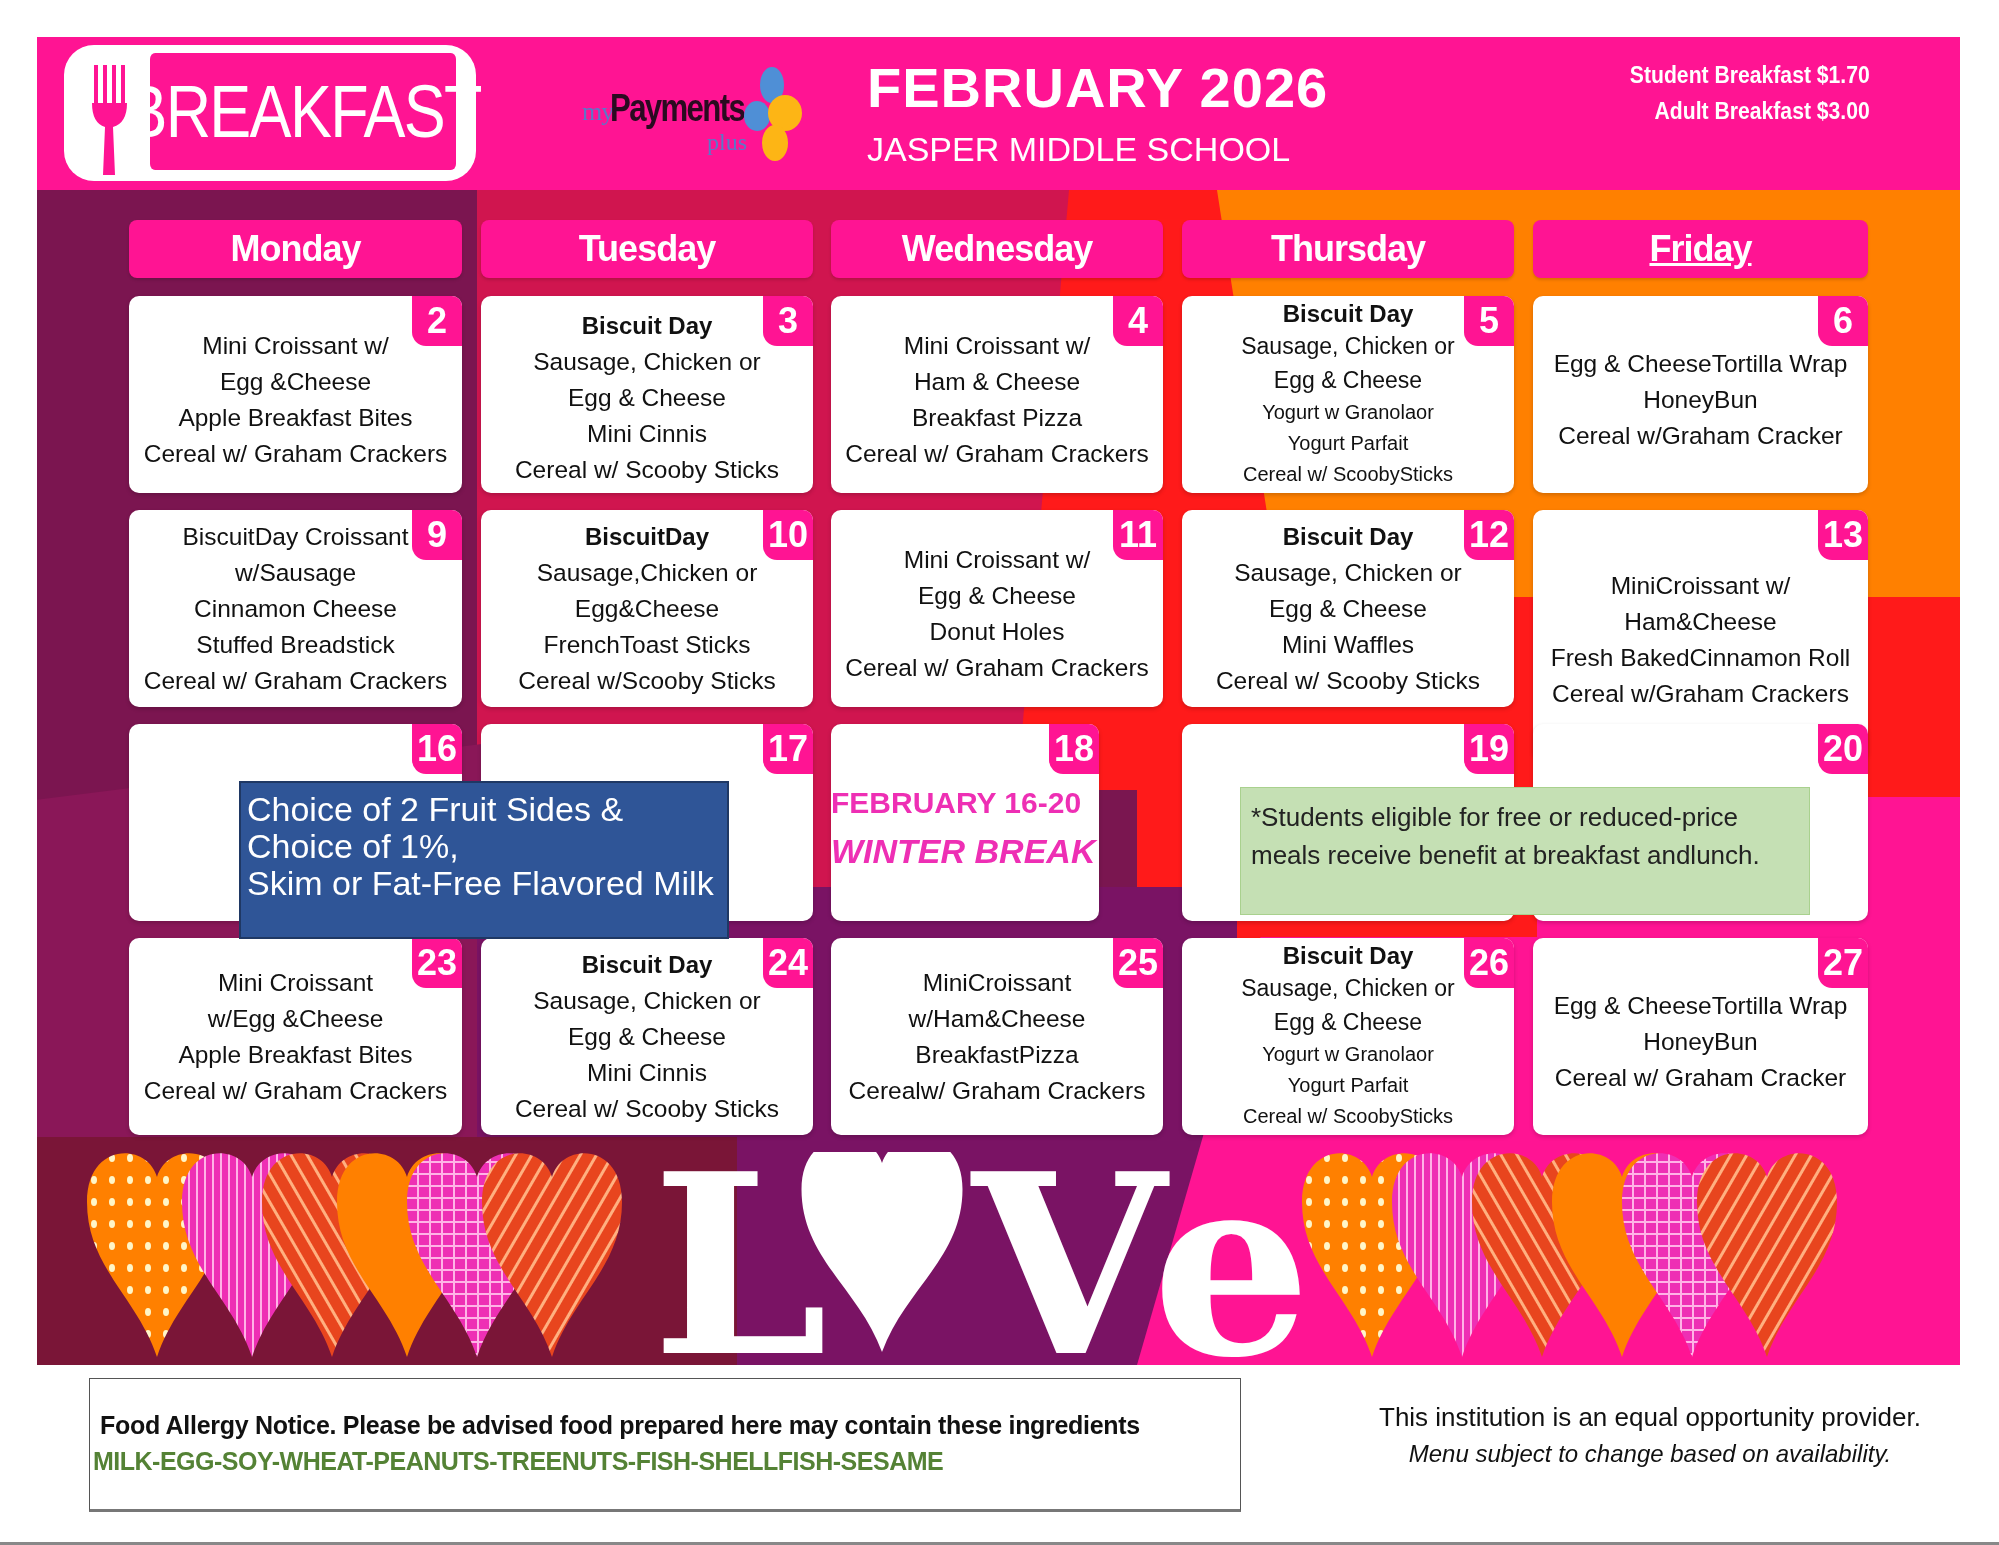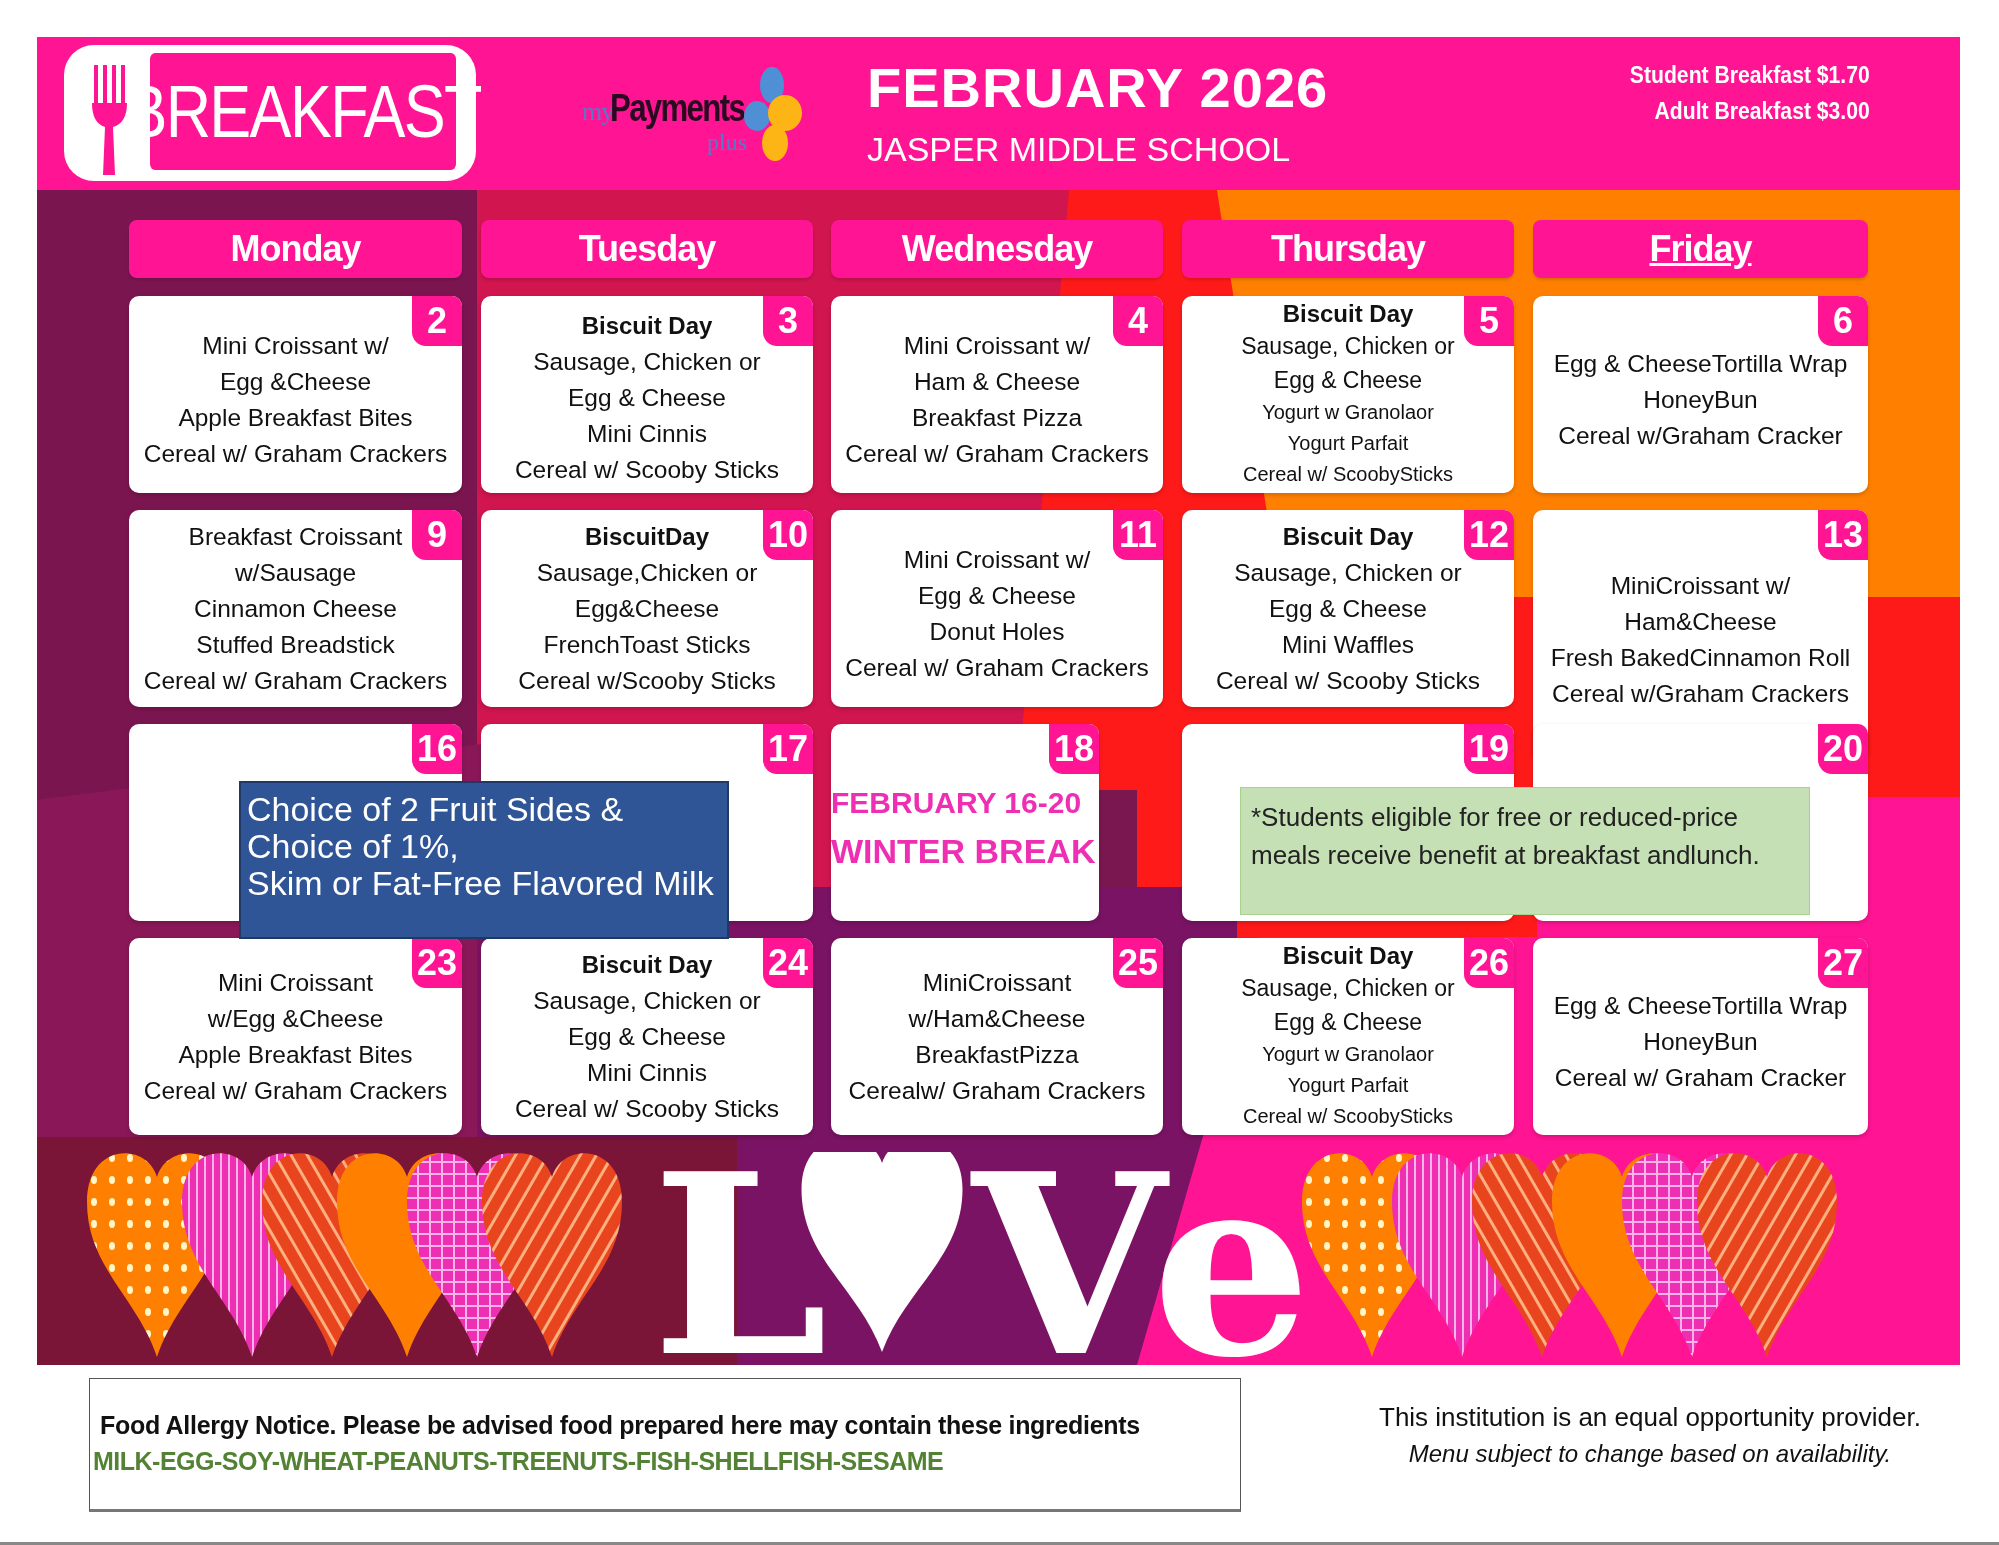--- a/index.html
+++ b/index.html
@@ -156,21 +156,21 @@
     <div class="items" style="padding-top:10px;">
       <div>Egg &amp; CheeseTortilla Wrap</div>
       <div>HoneyBun</div>
       <div>Cereal w/Graham Cracker</div>
     </div>
   </div>
 
   <div class="cell" style="left:92px;top:473px;width:333px;height:197px;">
     <div class="num">9</div>
     <div class="items">
-      <div>Breakfast Croissant</div>
+      <div>BiscuitDay Croissant</div>
       <div>w/Sausage</div>
       <div>Cinnamon Cheese</div>
       <div>Stuffed Breadstick</div>
       <div>Cereal w/ Graham Crackers</div>
     </div>
   </div>
   <div class="cell" style="left:444px;top:473px;width:332px;height:197px;">
     <div class="num">10</div>
     <div class="items">
       <div class="bold">BiscuitDay</div>
@@ -211,21 +211,21 @@
 
   <div class="cell" style="left:92px;top:687px;width:333px;height:197px;">
     <div class="num">16</div>
   </div>
   <div class="cell" style="left:444px;top:687px;width:332px;height:197px;">
     <div class="num">17</div>
   </div>
   <div class="cell" style="left:794px;top:687px;width:268px;height:197px;">
     <div class="num">18</div>
     <div class="winter" style="left:0;right:0;top:62px;font-size:30px;">FEBRUARY 16-20</div>
-    <div class="winter" style="left:0;right:0;top:108px;font-size:34px;">WINTER BREAK</div>
+    <div class="winter" style="left:0;right:0;top:108px;font-size:34px;font-style:italic;">WINTER BREAK</div>
   </div>
   <div class="cell" style="left:1145px;top:687px;width:332px;height:197px;">
     <div class="num">19</div>
   </div>
   <div class="cell" style="left:1496px;top:687px;width:335px;height:197px;">
     <div class="num">20</div>
   </div>
 
   <div class="milk-box">
     <div>Choice of 2 Fruit Sides &amp; Choice of 1%,</div>

